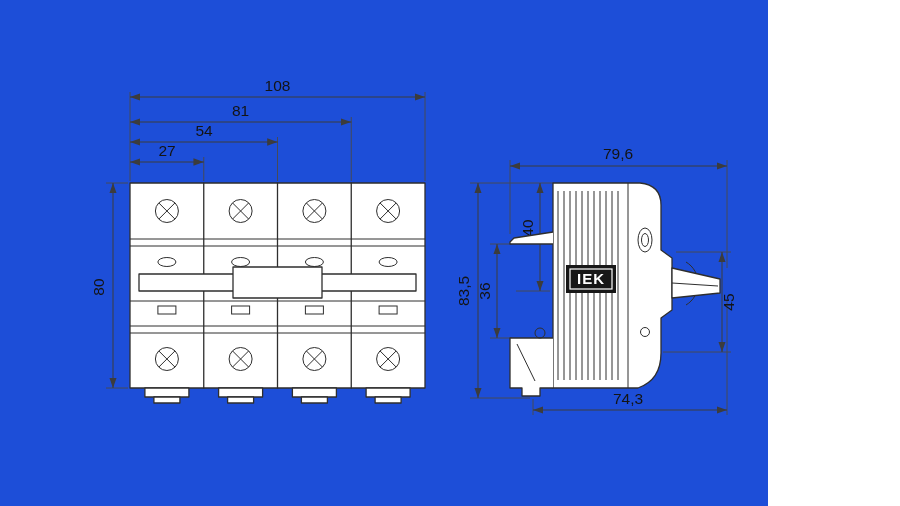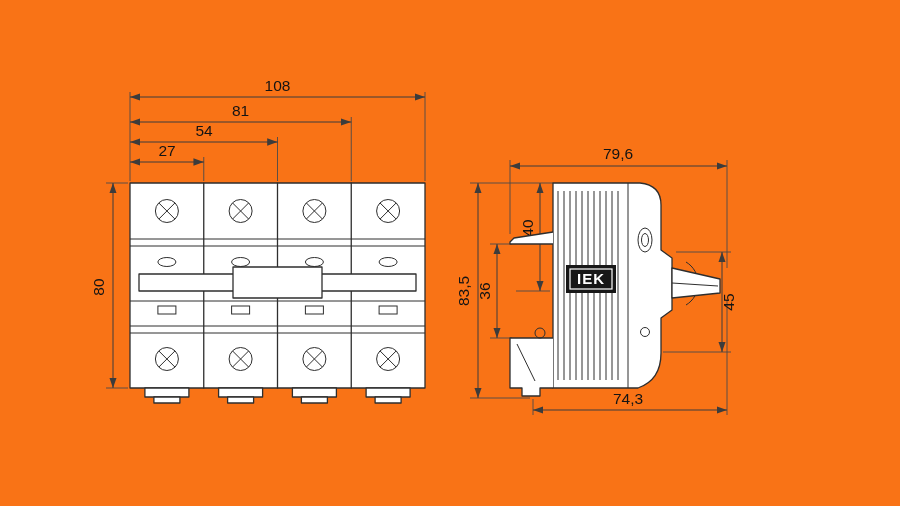--- a/index.html
+++ b/index.html
@@ -1,16 +1,16 @@
 <!DOCTYPE html>
 <html><head>
 <meta charset="utf-8">
 <style>
   html,body{margin:0;padding:0;background:#fff;}
-  .canvas{position:relative;width:900px;height:506px;background:#f97316;overflow:hidden;}
+  .canvas{position:relative;width:768px;height:506px;background:#1d4ed8;overflow:hidden;}
   svg{display:block;}
   .s   {stroke:#2e2e2e;stroke-width:1.3;fill:none;stroke-linecap:round;stroke-linejoin:round;}
   .sf  {stroke:#2e2e2e;stroke-width:1.3;fill:#ffffff;stroke-linejoin:round;}
   .thin{stroke:#2e2e2e;stroke-width:1;fill:none;}
   .dim {stroke:#3c3c3c;stroke-width:1;fill:none;}
   .ext {stroke:#4a4a4a;stroke-width:0.9;fill:none;}
   text{font-family:"Liberation Sans", sans-serif;font-size:15.5px;fill:#141414;}
   .logo-box{fill:#171717;stroke:none;}
   .logo-frame{fill:none;stroke:#ffffff;stroke-width:1.2;}
   .logo-txt{fill:#ffffff;font-weight:bold;font-size:15px;letter-spacing:1px;}

